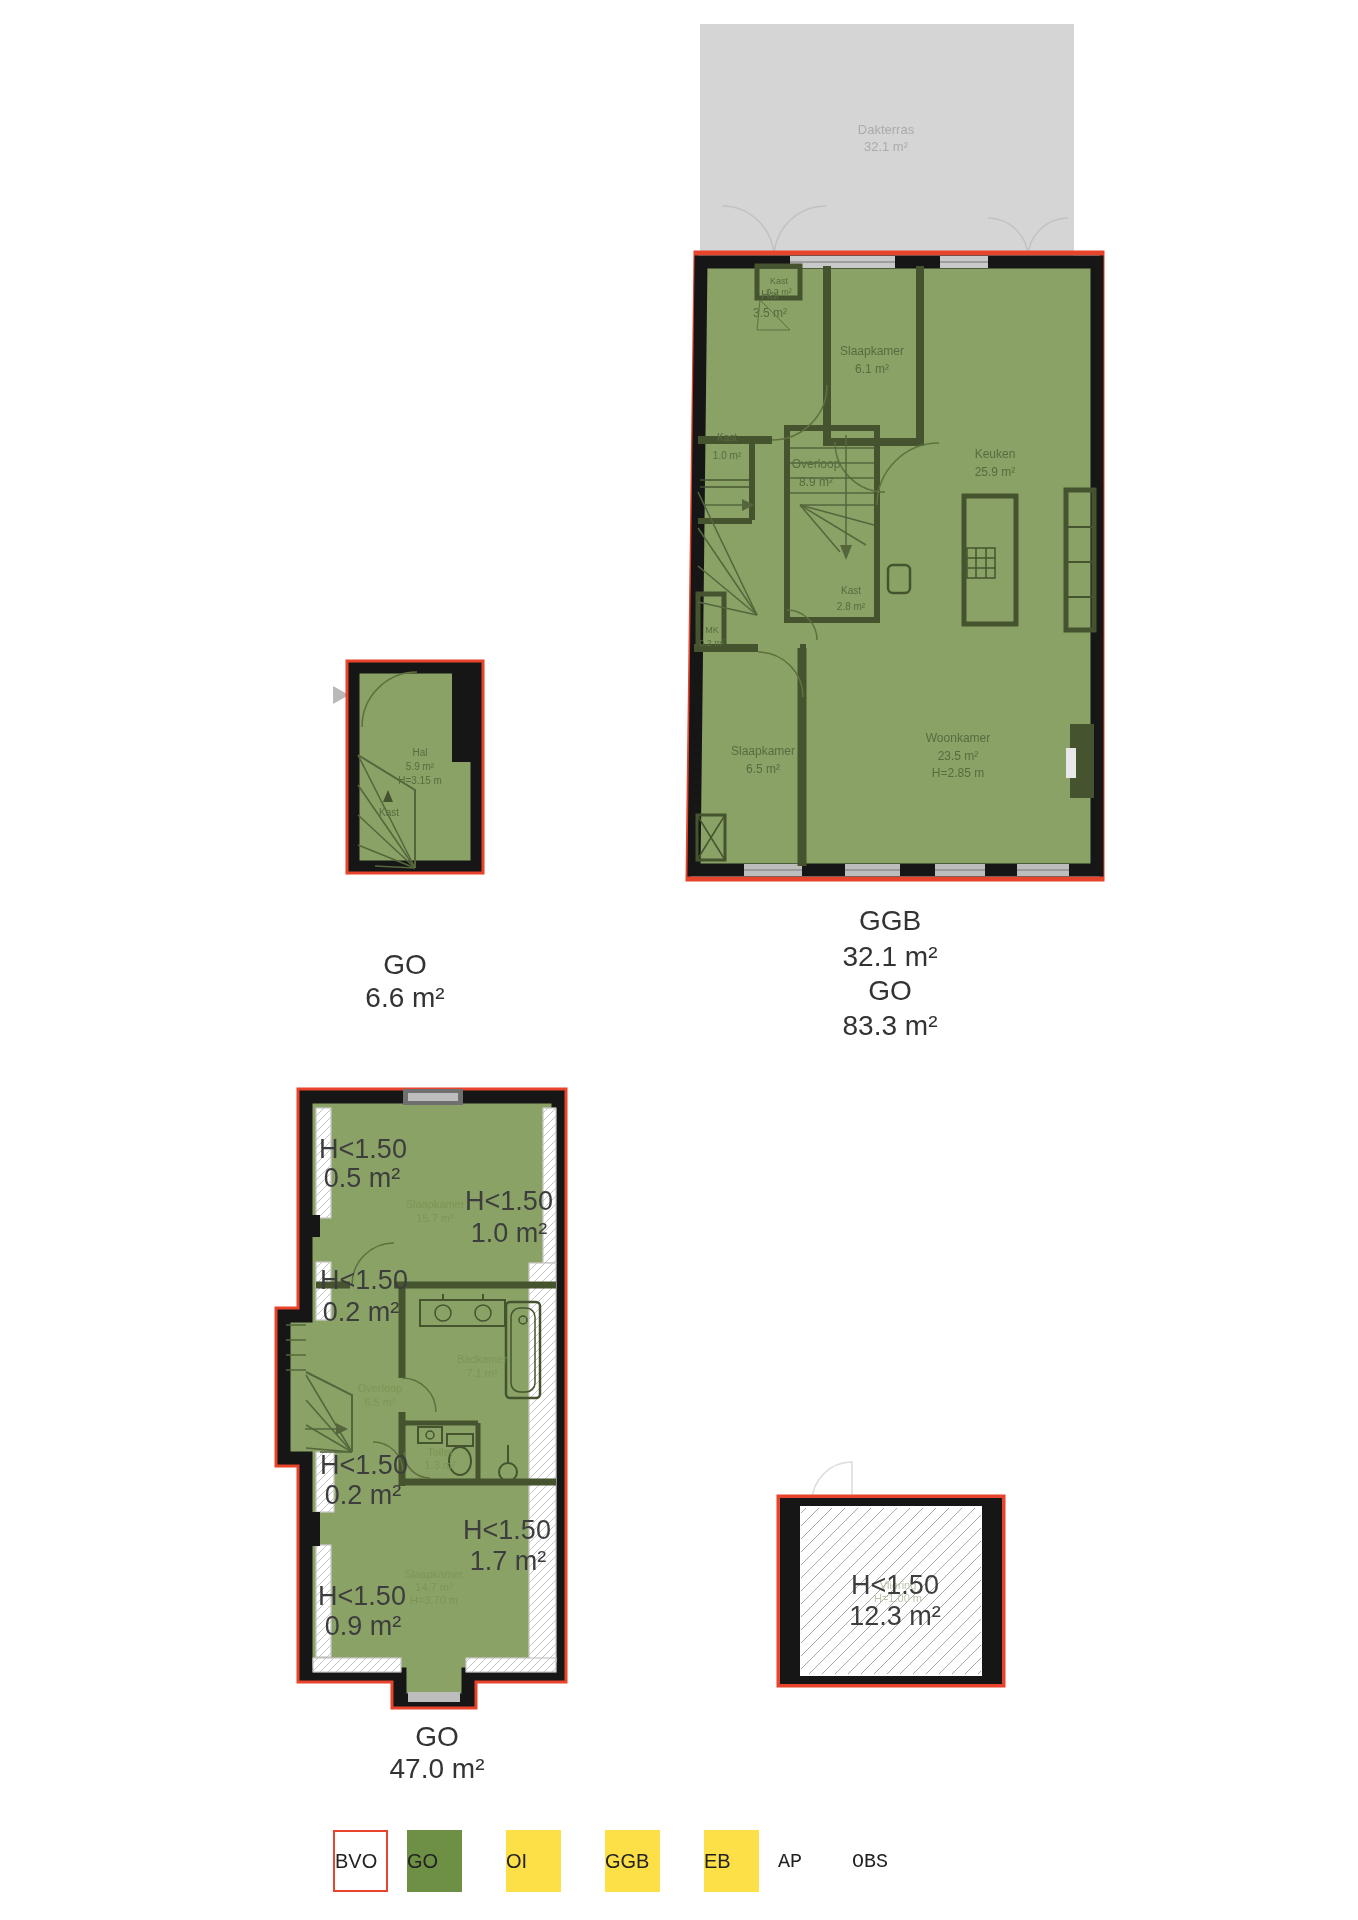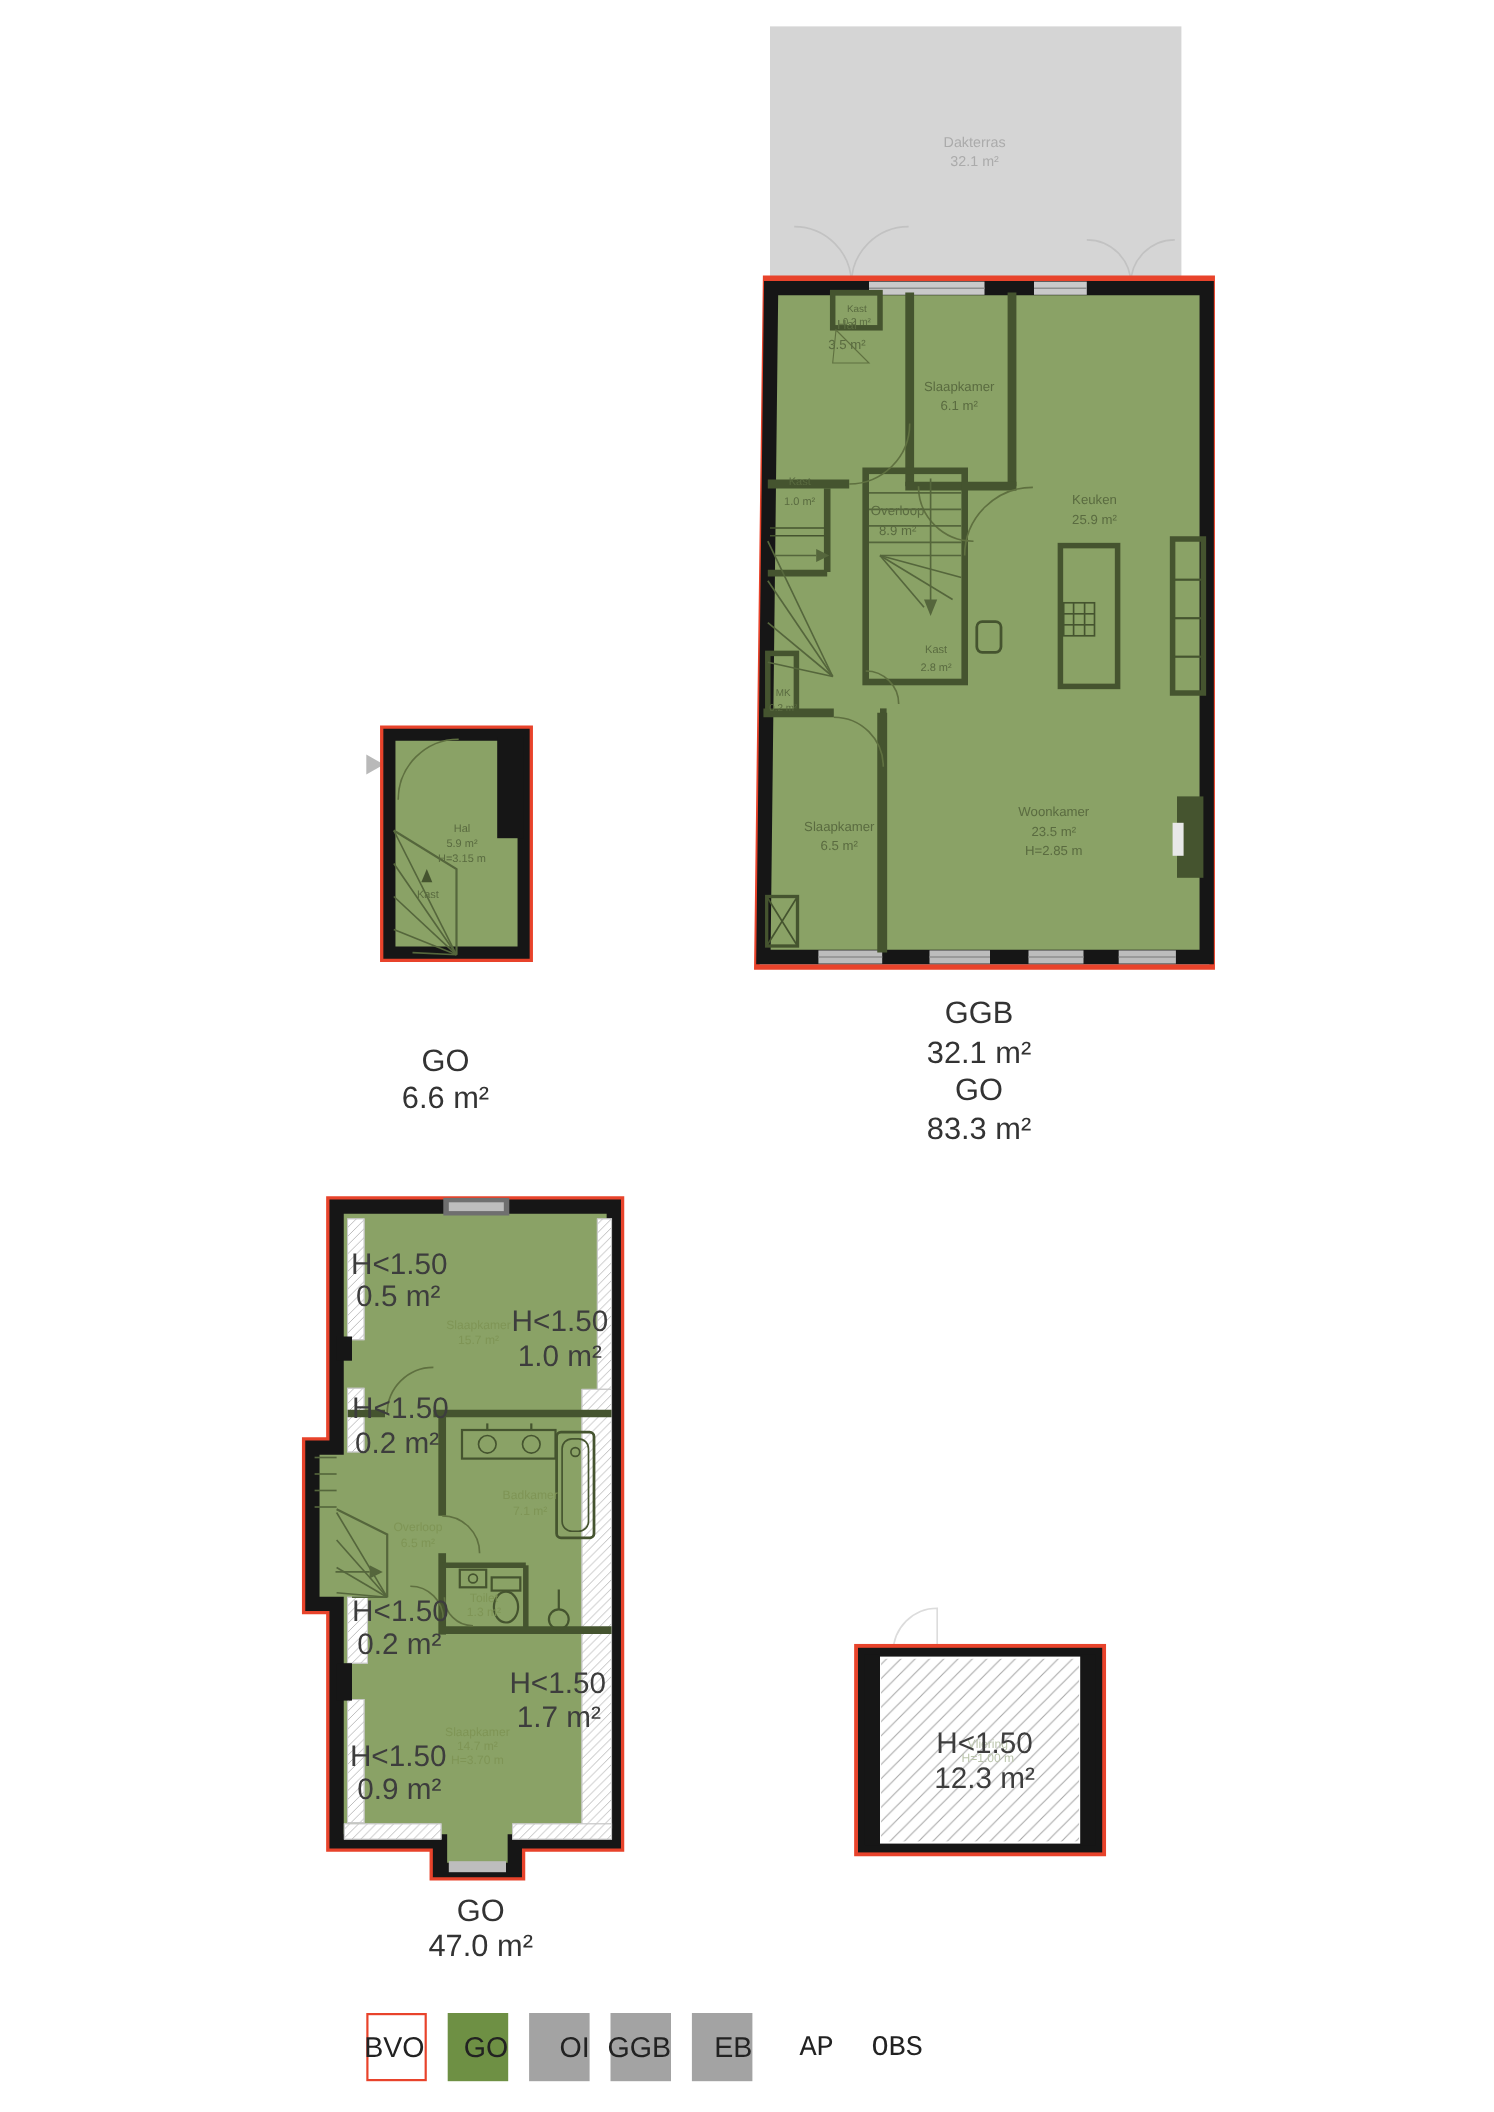--- a/index.html
+++ b/index.html
@@ -9,25 +9,25 @@
   svg text{font-family:"Liberation Sans",sans-serif;text-anchor:middle;}
   .rl{font-size:12px;fill:#5a6b40;}
   .rl-sm{font-size:10px;fill:#5a6b40;}
   .rl-xs{font-size:9px;fill:#5a6b40;}
   .faint{font-size:11px;fill:#7f9556;}
   .terr{font-size:13px;fill:#ababab;}
   .big{font-size:27px;fill:#3d3d3d;}
   .cap{font-size:28px;fill:#333;}
   .attic-faint{font-size:11px;fill:#bcc6ae;}
   #legend{position:absolute;left:333px;top:1830px;display:flex;gap:19px;}
-  .lg-item{width:55px;height:62px;display:flex;align-items:center;justify-content:flex-end;
-           font-size:26px;color:#222;box-sizing:border-box;}
+  .lg-item{width:55px;height:62px;display:flex;align-items:center;justify-content:flex-start;
+           font-size:20px;color:#222;box-sizing:border-box;}
   .lg-bvo{background:#fff;border:2px solid #e8432b;}
   .lg-go{background:#6e9044;}
-  .lg-gray{background:#a3a3a3;}
+  .lg-gray{background:#fde047;margin-left:25px;}
   .lg-plain{background:transparent;font-family:Liberation Mono, monospace;}
   .lg-obs{width:62px;}
 </style>
 </head>
 <body>
 
 <svg width="1358" height="1920" viewBox="0 0 1358 1920">
   <defs>
     <pattern id="hatchBig" width="13" height="13" patternUnits="userSpaceOnUse">
       <path d="M0,13 L13,0 M-3,3 L3,-3 M10,16 L16,10" stroke="#a8a8a8" stroke-width="1" fill="none"></path>

